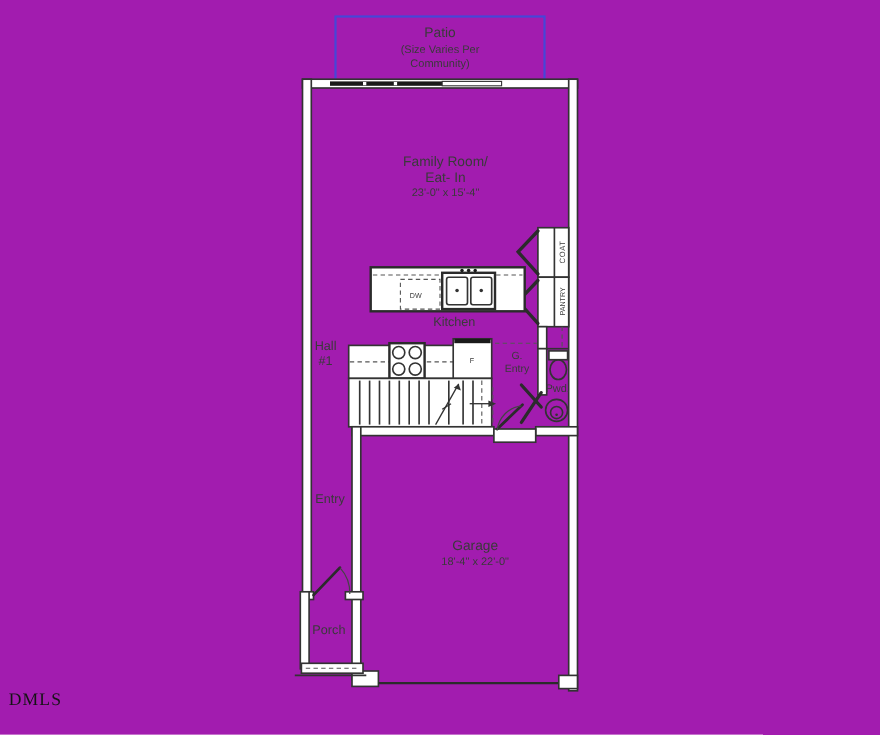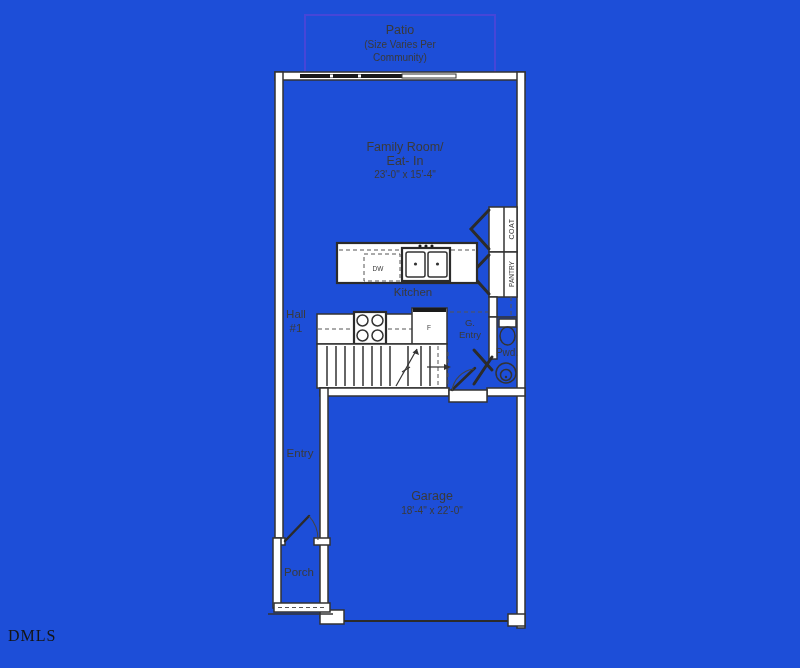--- a/index.html
+++ b/index.html
@@ -1,16 +1,16 @@
 <!DOCTYPE html>
 <html><head>
 <meta charset="utf-8">
 <style>
   html,body{margin:0;padding:0;background:#fff;}
-  .canvas{position:relative;width:800px;height:668px;background:#1d4ed8;overflow:hidden;
+  .canvas{position:relative;width:800px;height:668px;background:#a21caf;overflow:hidden;
           font-family:"Liberation Sans",sans-serif;}
   svg{position:absolute;left:0;top:0;}
   .wall{fill:#ffffff;stroke:#333333;stroke-width:1.5;}
   .box{fill:#ffffff;stroke:#333333;stroke-width:1.5;}
   .box2{fill:#ffffff;stroke:#2b2b2b;stroke-width:2.2;}
   .ln{stroke:#333333;stroke-width:1.5;fill:none;}
   .ln2{stroke:#2b2b2b;stroke-width:2;fill:none;}
   .thick{stroke:#2b2b2b;stroke-width:3;fill:none;stroke-linecap:round;}
   .leaf{stroke:#2b2b2b;stroke-width:2.5;fill:none;stroke-linecap:round;}
   .arc{stroke:#444444;stroke-width:1.1;fill:none;}

